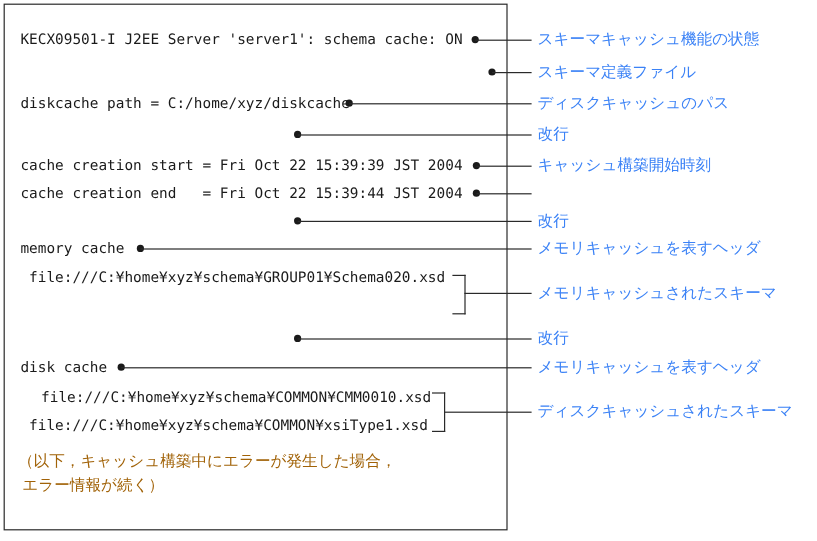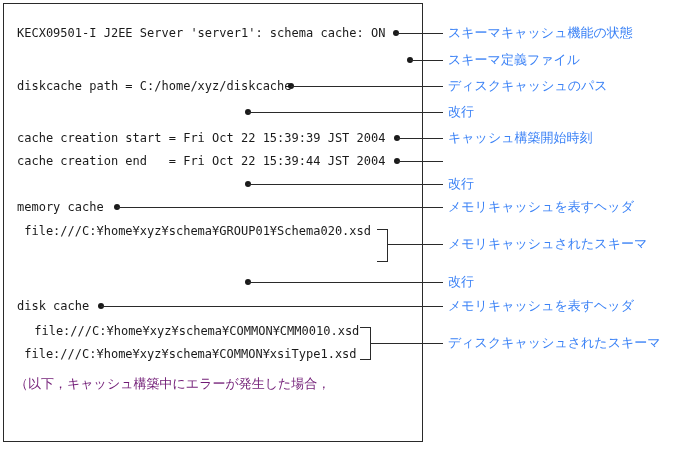--- a/index.html
+++ b/index.html
@@ -2,21 +2,21 @@
 <html><head>
 <meta charset="utf-8">
 <style>
   html,body{margin:0;padding:0;background:#fff;}
   .canvas{position:relative;width:681px;height:451px;background:#fff;overflow:hidden;
           font-family:"DejaVu Sans Mono",monospace;color:#1a1a1a;}
   .box{position:absolute;left:3px;top:3px;width:418px;height:437px;border:1px solid #2a2a2a;background:#fff;}
   .log{position:absolute;font-family:"DejaVu Sans Mono",monospace;font-size:12px;line-height:16px;
        white-space:pre;color:#1a1a1a;}
   .note{position:absolute;font-family:"Liberation Sans",sans-serif;font-size:13px;line-height:20px;
-        white-space:pre;color:#701a75;}
+        white-space:pre;color:#a16207;}
   .dot{position:absolute;width:6px;height:6px;background:#1a1a1a;border-radius:50%;}
   .hline{position:absolute;height:0;border-top:1px solid #2a2a2a;}
   .bracket{position:absolute;border-top:1px solid #2a2a2a;border-right:1px solid #2a2a2a;
            border-bottom:1px solid #2a2a2a;}
   .label{position:absolute;left:448px;height:18px;line-height:18px;
          font-family:"Liberation Sans",sans-serif;font-size:13px;color:#3b82f6;white-space:nowrap;}
 </style>
 </head>
 <body>
 
@@ -28,20 +28,21 @@
   <div class="log" style="left:17px;top:78px">diskcache path = C:/home/xyz/diskcache</div>
   <div class="log" style="left:17px;top:130px">cache creation start = Fri Oct 22 15:39:39 JST 2004</div>
   <div class="log" style="left:17px;top:153px">cache creation end   = Fri Oct 22 15:39:44 JST 2004</div>
   <div class="log" style="left:17px;top:199px">memory cache</div>
   <div class="log" style="left:17px;top:223px"> file:///C:¥home¥xyz¥schema¥GROUP01¥Schema020.xsd</div>
   <div class="log" style="left:17px;top:298px">disk cache</div>
   <div class="log" style="left:27px;top:323px"> file:///C:¥home¥xyz¥schema¥COMMON¥CMM0010.xsd</div>
   <div class="log" style="left:17px;top:346px"> file:///C:¥home¥xyz¥schema¥COMMON¥xsiType1.xsd</div>
 
   <div class="note" style="left:15px;top:374px">（以下，キャッシュ構築中にエラーが発生した場合，</div>
+  <div class="note" style="left:15px;top:394px"> エラー情報が続く）</div>
 
   <span class="dot" style="left:393px;top:30px"></span>
   <span class="dot" style="left:407px;top:57px"></span>
   <span class="dot" style="left:288px;top:83px"></span>
   <span class="dot" style="left:245px;top:109px"></span>
   <span class="dot" style="left:394px;top:135px"></span>
   <span class="dot" style="left:394px;top:158px"></span>
   <span class="dot" style="left:245px;top:181px"></span>
   <span class="dot" style="left:114px;top:204px"></span>
   <span class="dot" style="left:245px;top:279px"></span>

